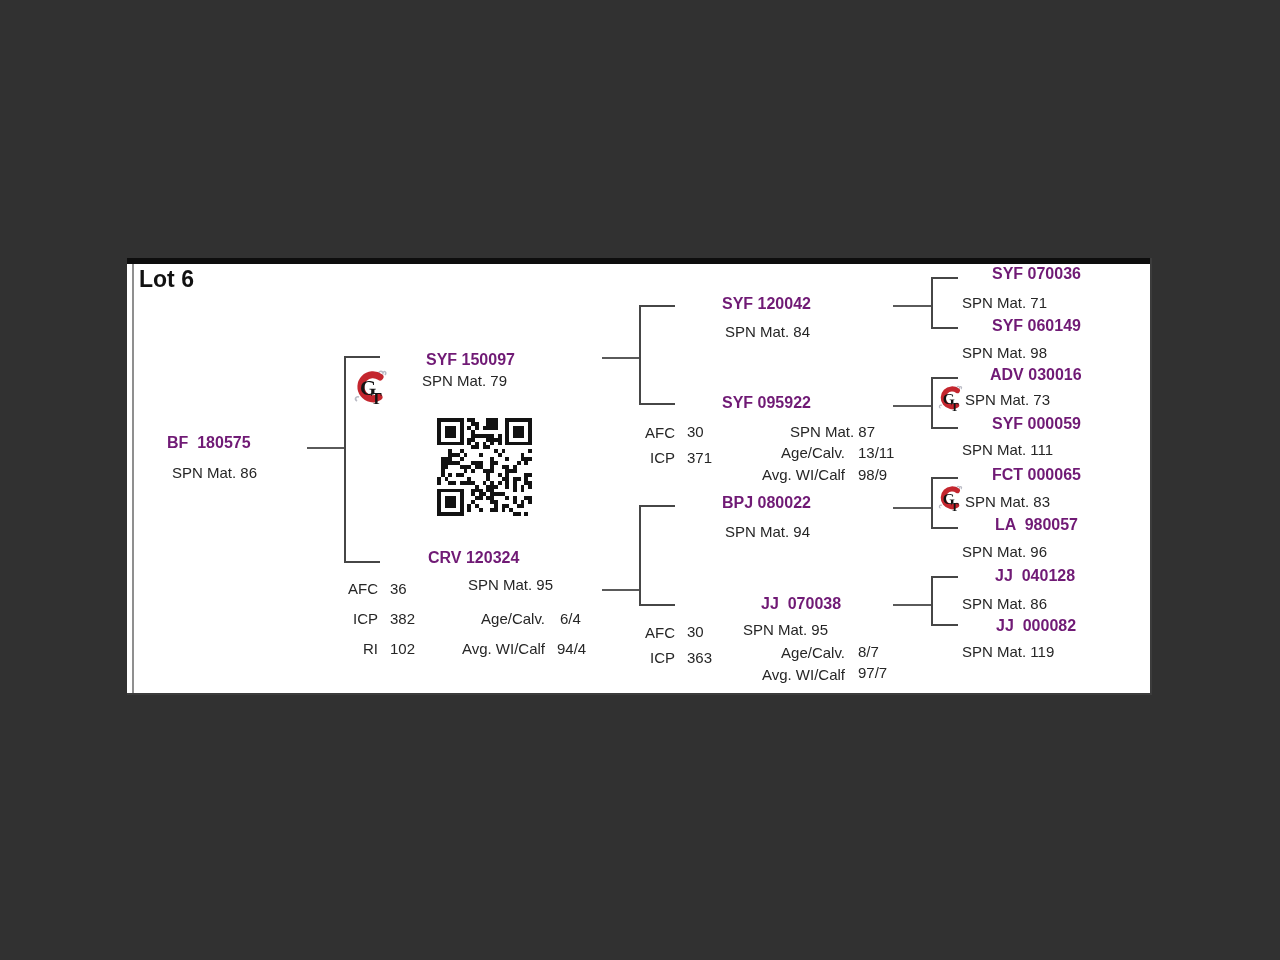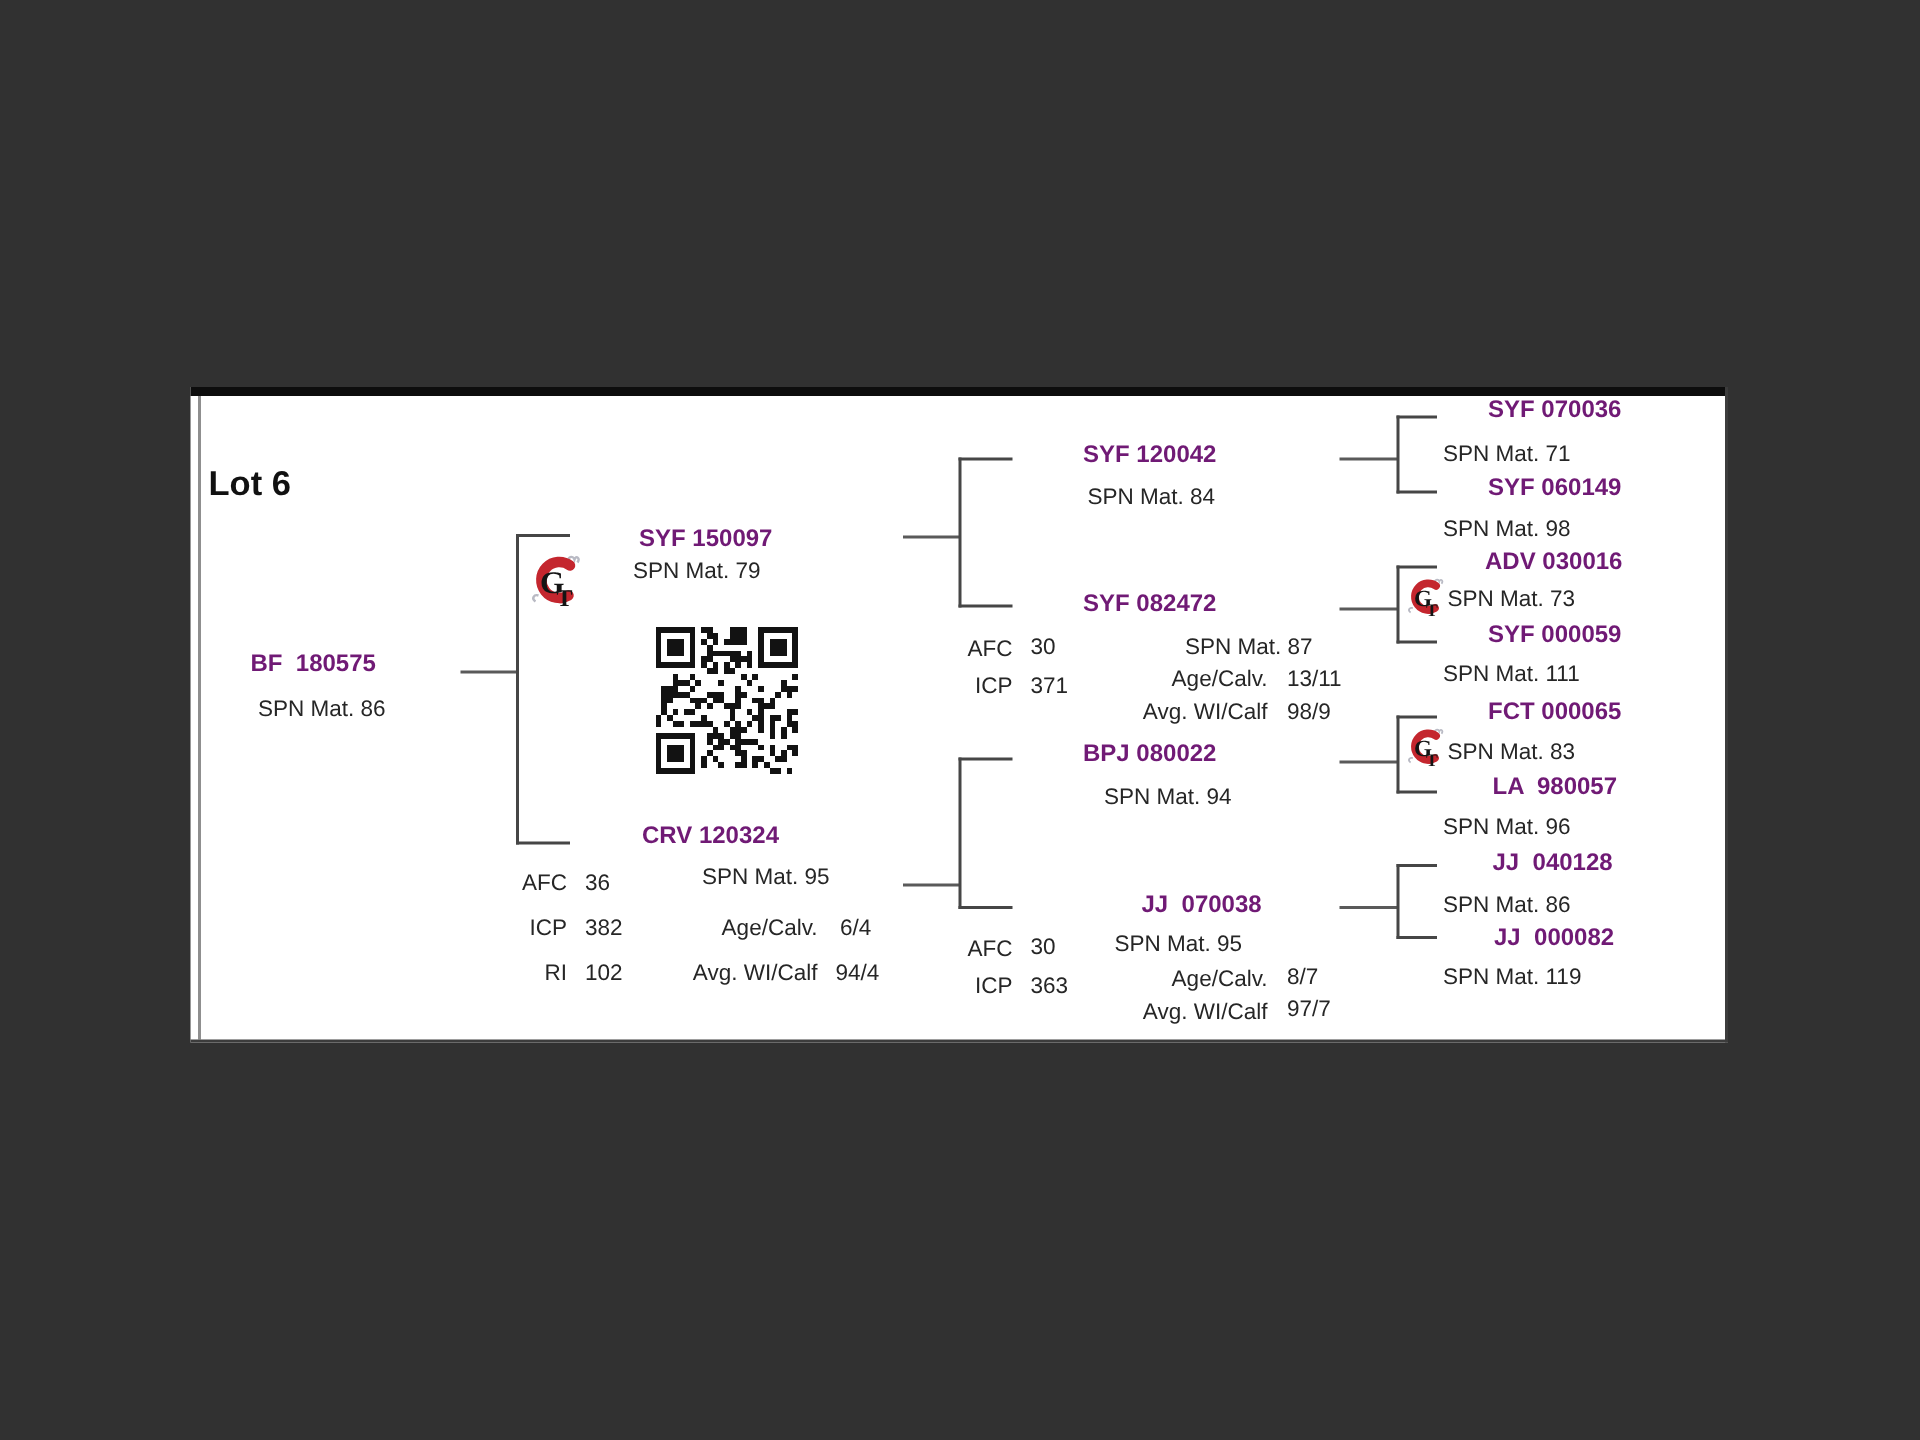--- a/index.html
+++ b/index.html
@@ -33,21 +33,21 @@
 </style>
 </head>
 <body>
 
 <div class="panel">
   <div class="topbar"></div>
   <div class="left-rule"></div>
   <div class="edge-right"></div>
   <div class="edge-bottom"></div>
 
-  <div class="abs title" style="left:12px;top:9px;margin-top:43px;">Lot 6</div>
+  <div class="abs title" style="left:12px;top:9px;">Lot 6</div>
 
   <div class="abs id" style="left:40px;top:176px;">BF  180575</div>
   <div class="abs txt" style="left:45px;top:207px;">SPN Mat. 86</div>
 
   <div class="hline" style="left:180px;top:189px;width:38px;"></div>
   <div class="bracket" style="left:217px;top:98px;width:36px;height:207px;"></div>
 
   <div class="logo" style="left:226px;top:110px;">
     <svg width="34" height="38" viewBox="0 0 34 38">
       <path d="M4 33 C1 31 3 28 6 29" fill="none" stroke="#b9bac4" stroke-width="1.6"></path>
@@ -357,33 +357,33 @@
   <div class="abs txt" style="left:430px;top:383px;">94/4</div>
 
   <div class="hline" style="left:475px;top:99px;width:38px;"></div>
   <div class="bracket" style="left:512px;top:47px;width:36px;height:100px;"></div>
   <div class="hline" style="left:475px;top:331px;width:38px;"></div>
   <div class="bracket" style="left:512px;top:247px;width:36px;height:101px;"></div>
 
   <div class="abs id" style="left:595px;top:37px;">SYF 120042</div>
   <div class="abs txt" style="left:598px;top:66px;">SPN Mat. 84</div>
 
-  <div class="abs id" style="left:595px;top:136px;">SYF 082472</div>
+  <div class="abs id" style="left:595px;top:136px;">SYF 095922</div>
   <div class="abs txt lbl-r" style="left:508px;top:167px;width:40px;">AFC</div>
   <div class="abs txt" style="left:560px;top:166px;">30</div>
   <div class="abs txt lbl-r" style="left:508px;top:192px;width:40px;">ICP</div>
   <div class="abs txt" style="left:560px;top:192px;">371</div>
   <div class="abs txt" style="left:663px;top:166px;">SPN Mat. 87</div>
   <div class="abs txt lbl-r" style="left:618px;top:187px;width:100px;">Age/Calv.</div>
   <div class="abs txt" style="left:731px;top:187px;">13/11</div>
   <div class="abs txt lbl-r" style="left:618px;top:209px;width:100px;">Avg. WI/Calf</div>
   <div class="abs txt" style="left:731px;top:209px;">98/9</div>
 
   <div class="abs id" style="left:595px;top:236px;">BPJ 080022</div>
-  <div class="abs txt" style="left:598px;top:266px;margin-left:11px;">SPN Mat. 94</div>
+  <div class="abs txt" style="left:598px;top:266px;">SPN Mat. 94</div>
 
   <div class="abs id" style="left:600px;top:337px;margin-left:34px;">JJ  070038</div>
   <div class="abs txt lbl-r" style="left:508px;top:367px;width:40px;">AFC</div>
   <div class="abs txt" style="left:560px;top:366px;">30</div>
   <div class="abs txt lbl-r" style="left:508px;top:392px;width:40px;">ICP</div>
   <div class="abs txt" style="left:560px;top:392px;">363</div>
   <div class="abs txt" style="left:616px;top:364px;">SPN Mat. 95</div>
   <div class="abs txt lbl-r" style="left:618px;top:387px;width:100px;">Age/Calv.</div>
   <div class="abs txt" style="left:731px;top:386px;">8/7</div>
   <div class="abs txt lbl-r" style="left:618px;top:409px;width:100px;">Avg. WI/Calf</div>

